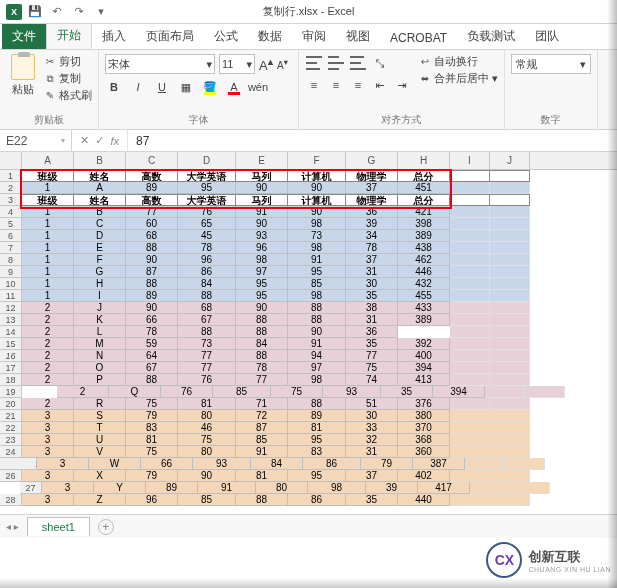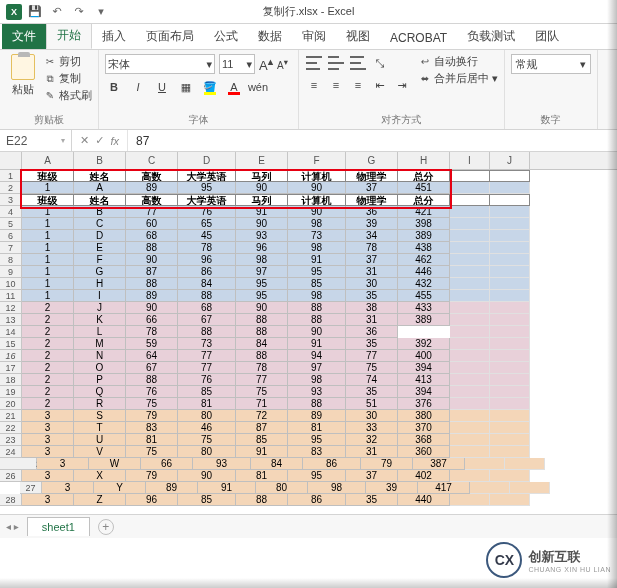--- a/index.html
+++ b/index.html
@@ -63,21 +63,21 @@
 .pink .cell { background: #e8d0d9; }
 .orange .cell { background: #f4d6b8; }
 .extra { border-right: 1px solid #e0e0e0; border-bottom: 1px solid #e0e0e0; background: #fff; }
 
 .sheetbar { height: 24px; border-top: 1px solid #d4d4d4; display: flex; align-items: center; font-size: 11px; background: #f7f7f7; gap: 8px; padding-left: 6px; }
 .sheetbar .navbtns { display: flex; gap: 4px; color: #888; font-size: 10px; }
 .sheetbar .stab { background: #fff; border: 1px solid #c0c0c0; border-bottom: none; padding: 3px 14px; color: #217346; }
 .sheetbar .add { width: 16px; height: 16px; border: 1px solid #c0c0c0; border-radius: 50%; display: flex; align-items: center; justify-content: center; color: #888; font-size: 12px; }
 
 .watermark { position: absolute; right: 6px; bottom: 10px; display: flex; align-items: center; gap: 6px; opacity: 0.85; }
-.watermark .wm-logo { width: 36px; height: 36px; border-radius: 50%; border: 2px solid #1a3b66; display: flex; align-items: center; justify-content: center; color: #0f172a; font-weight: bold; font-size: 14px; }
+.watermark .wm-logo { width: 36px; height: 36px; border-radius: 50%; border: 2px solid #1a3b66; display: flex; align-items: center; justify-content: center; color: #4c1d95; font-weight: bold; font-size: 14px; }
 .watermark .wm-txt { font-size: 13px; color: #333; font-weight: bold; }
 .watermark .wm-sub { font-size: 7px; color: #888; letter-spacing: 0.5px; }
 
 .shadow-r { position: absolute; top: 0; right: 0; width: 10px; height: 100%; background: linear-gradient(to left, rgba(0,0,0,0.25), transparent); pointer-events: none; }
 .shadow-b { position: absolute; bottom: 0; left: 0; height: 10px; width: 100%; background: linear-gradient(to top, rgba(0,0,0,0.2), transparent); pointer-events: none; }
 </style>
 </head>
 <body>
 
 <div class="titlebar">
@@ -517,21 +517,21 @@
           <div class="cell" style="width: 52px; height: 12px; line-height: 12px;">88</div>
           <div class="cell" style="width: 58px; height: 12px; line-height: 12px;">76</div>
           <div class="cell" style="width: 52px; height: 12px; line-height: 12px;">77</div>
           <div class="cell" style="width: 58px; height: 12px; line-height: 12px;">98</div>
           <div class="cell" style="width: 52px; height: 12px; line-height: 12px;">74</div>
           <div class="cell" style="width: 52px; height: 12px; line-height: 12px;">413</div>
           <div class="cell extra" style="width: 40px; height: 12px;"></div>
           <div class="cell extra" style="width: 40px; height: 12px;"></div>
         </div>
       </div>
-      <div class="rowwrap pink" style="height: 12px;">
+      <div class="rowwrap pink" style="height: 12px; gap: 35px;">
         <div class="rowhead" style="height: 12px; line-height: 12px;">19</div>
         <div class="cells">
           <div class="cell" style="width: 52px; height: 12px; line-height: 12px;">2</div>
           <div class="cell" style="width: 52px; height: 12px; line-height: 12px;">Q</div>
           <div class="cell" style="width: 52px; height: 12px; line-height: 12px;">76</div>
           <div class="cell" style="width: 58px; height: 12px; line-height: 12px;">85</div>
           <div class="cell" style="width: 52px; height: 12px; line-height: 12px;">75</div>
           <div class="cell" style="width: 58px; height: 12px; line-height: 12px;">93</div>
           <div class="cell" style="width: 52px; height: 12px; line-height: 12px;">35</div>
           <div class="cell" style="width: 52px; height: 12px; line-height: 12px;">394</div>

